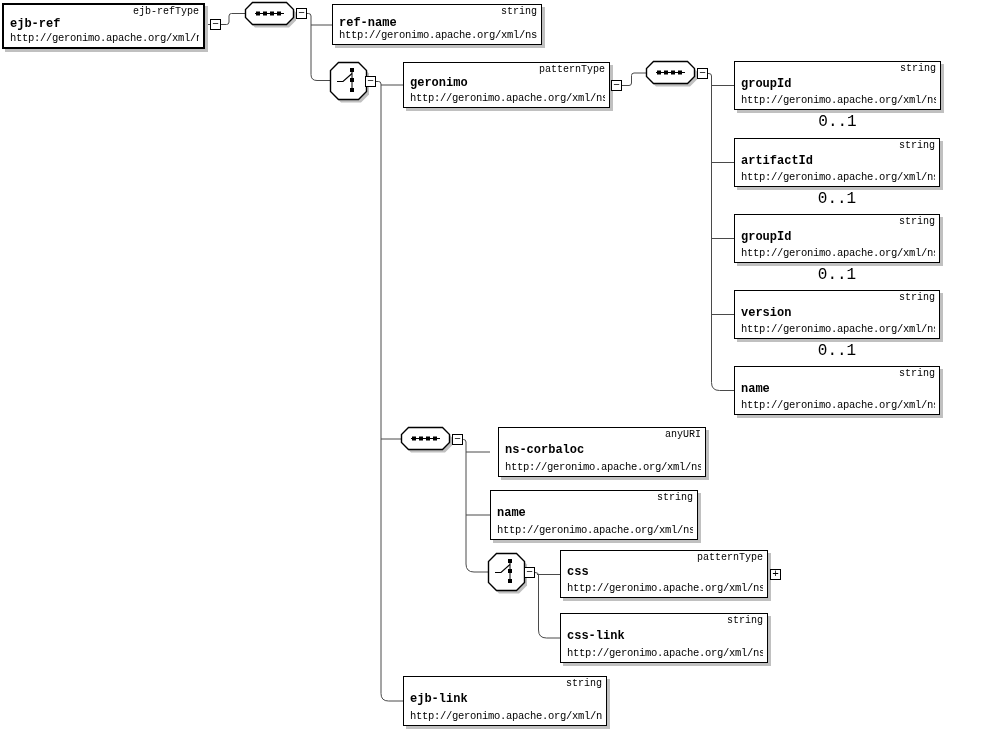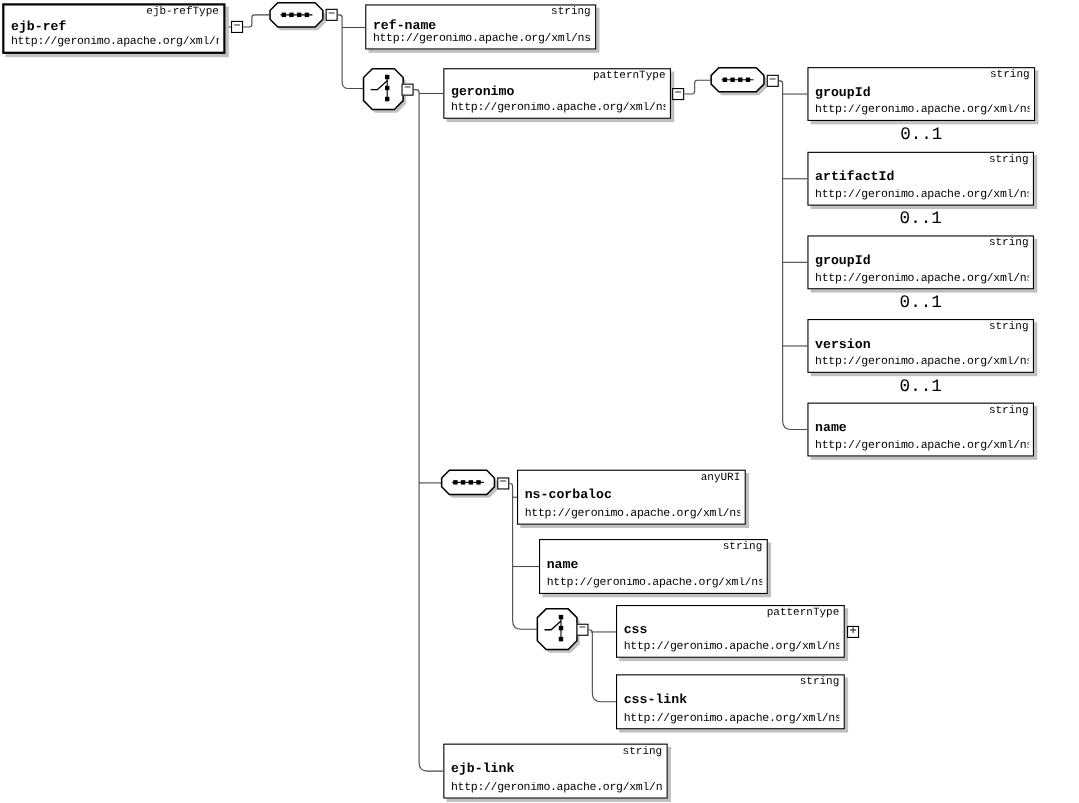--- a/index.html
+++ b/index.html
@@ -95,21 +95,21 @@
     <div class="nurl">http://geronimo.apache.org/xml/ns/naming-1.2</div>
   </div>
   <div class="card" style="left:734px;top:342px;width:206px">0..1</div>
 
   <div class="node" style="left:734px;top:366px;width:206px;height:49px">
     <div class="ntype">string</div>
     <div class="nname">name</div>
     <div class="nurl">http://geronimo.apache.org/xml/ns/naming-1.2</div>
   </div>
 
-  <div class="node" style="left:470px;top:427px;width:208px;height:50px">
+  <div class="node" style="left:498px;top:427px;width:208px;height:50px">
     <div class="ntype">anyURI</div>
     <div class="nname">ns-corbaloc</div>
     <div class="nurl">http://geronimo.apache.org/xml/ns/naming-1.2</div>
   </div>
 
   <div class="node" style="left:490px;top:490px;width:208px;height:50px">
     <div class="ntype">string</div>
     <div class="nname">name</div>
     <div class="nurl">http://geronimo.apache.org/xml/ns/naming-1.2</div>
   </div>

